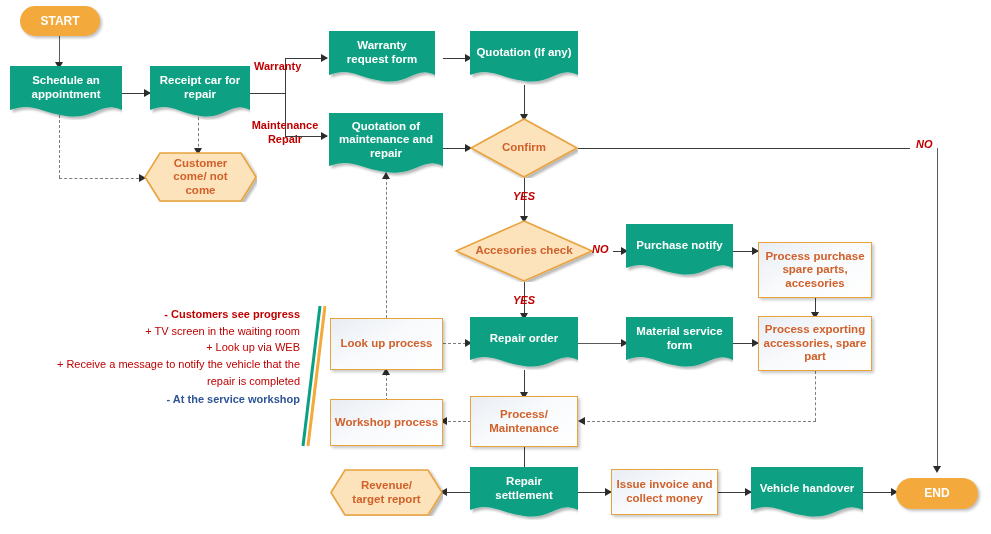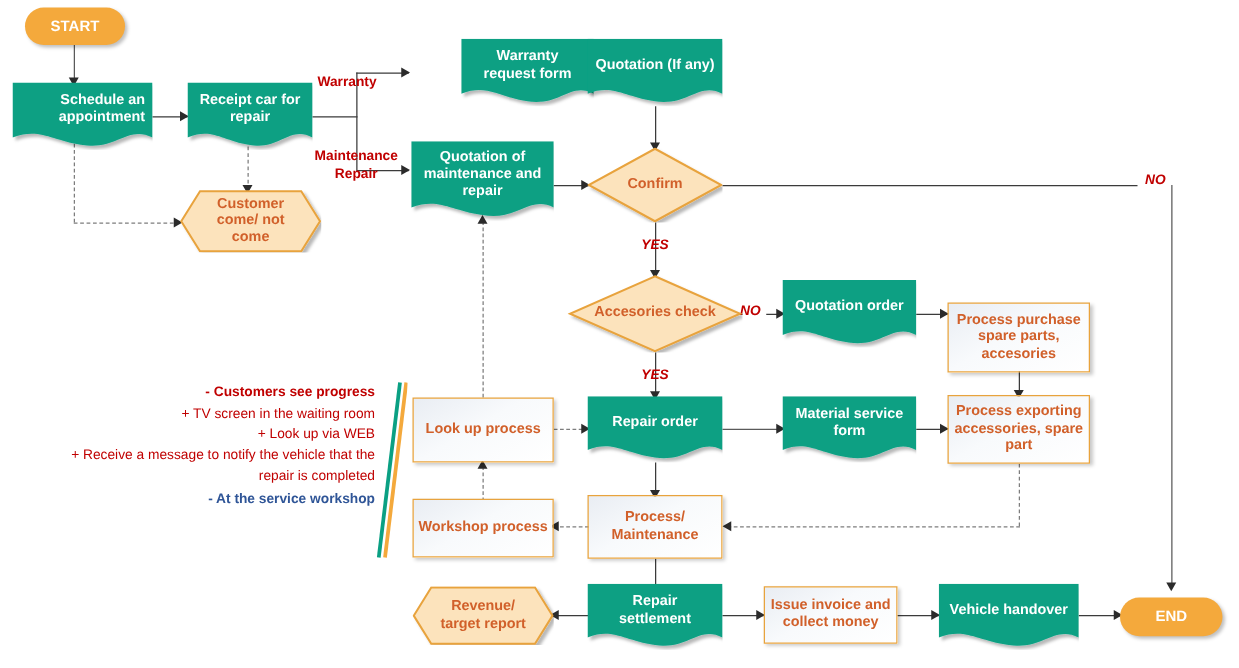--- a/index.html
+++ b/index.html
@@ -169,42 +169,42 @@
   <div class="elbl" style="left:245px;top:119px;width:80px;text-align:center;white-space:normal;line-height:1.25;"><span>Maintenance Repair</span></div>
   <div class="elbl it" style="left:916px;top:138px;">NO</div>
   <div class="elbl it" style="left:513px;top:190px;">YES</div>
   <div class="elbl it" style="left:592px;top:243px;">NO</div>
   <div class="elbl it" style="left:513px;top:294px;">YES</div>
 
   <div class="node term" style="left:20px;top:6px;width:80px;height:30px;">
     <span>START</span>
   </div>
 
-  <div class="node doc" style="left:10px;top:66px;width:112px;height:54px;text-align:right;">
+  <div class="node doc" style="left:10px;top:66px;width:112px;height:54px;">
     <svg class="docbg" viewBox="0 0 112 54" preserveAspectRatio="none">
       <path d="M0 0 H112 V44 C92 34 84 54 56 50 C30 46 22 36 0 44 Z" fill="#0aa083" filter="url(#sh)"></path>
     </svg>
     <span class="lbl">Schedule an appointment</span>
   </div>
 
   <div class="node doc" style="left:150px;top:66px;width:100px;height:54px;">
     <svg class="docbg" viewBox="0 0 100 54" preserveAspectRatio="none">
       <path d="M0 0 H100 V44 C82 34 74 54 50 50 C26 46 20 36 0 44 Z" fill="#0aa083" filter="url(#sh)"></path>
     </svg>
     <span class="lbl">Receipt car for repair</span>
   </div>
 
   <div class="node hex" style="left:144px;top:152px;width:113px;height:50px;">
     <svg class="hexbg" viewBox="0 0 113 50" preserveAspectRatio="none">
       <path d="M16 1 H97 L112 25 L97 49 H16 L1 25 Z" fill="#fce3bc" stroke="#e8a33d" stroke-width="1.6" filter="url(#sh)"></path>
     </svg>
     <span class="lbl">Customer come/ not come</span>
   </div>
 
-  <div class="node doc" style="left:329px;top:31px;width:106px;height:54px;margin-left:40px;">
+  <div class="node doc" style="left:329px;top:31px;width:106px;height:54px;">
     <svg class="docbg" viewBox="0 0 114 54" preserveAspectRatio="none">
       <path d="M0 0 H114 V44 C94 34 86 54 57 50 C30 46 22 36 0 44 Z" fill="#0aa083" filter="url(#sh)"></path>
     </svg>
     <span class="lbl">Warranty request form</span>
   </div>
 
   <div class="node doc" style="left:470px;top:31px;width:108px;height:54px;">
     <svg class="docbg" viewBox="0 0 108 54" preserveAspectRatio="none">
       <path d="M0 0 H108 V44 C89 34 81 54 54 50 C28 46 20 36 0 44 Z" fill="#0aa083" filter="url(#sh)"></path>
     </svg>
@@ -229,21 +229,21 @@
     <svg class="diabg" viewBox="0 0 140 62" preserveAspectRatio="none">
       <path d="M70 1 L138 31 L70 61 L2 31 Z" fill="#fce3bc" stroke="#e8a33d" stroke-width="1.6" filter="url(#sh)"></path>
     </svg>
     <span class="lbl">Accesories check</span>
   </div>
 
   <div class="node doc" style="left:626px;top:224px;width:107px;height:54px;">
     <svg class="docbg" viewBox="0 0 107 54" preserveAspectRatio="none">
       <path d="M0 0 H107 V44 C88 34 80 54 53 50 C27 46 20 36 0 44 Z" fill="#0aa083" filter="url(#sh)"></path>
     </svg>
-    <span class="lbl">Quotation order</span>
+    <span class="lbl">Purchase notify</span>
   </div>
 
   <div class="node pbox" style="left:758px;top:224px;width:114px;height:56px;margin-top:18px;">
     <span style="padding:0 4px;">Process purchase spare parts, accesories</span>
   </div>
 
   <div class="node pbox" style="left:330px;top:318px;width:113px;height:52px;">
     <span style="padding:0 4px;">Look up process</span>
   </div>
 

